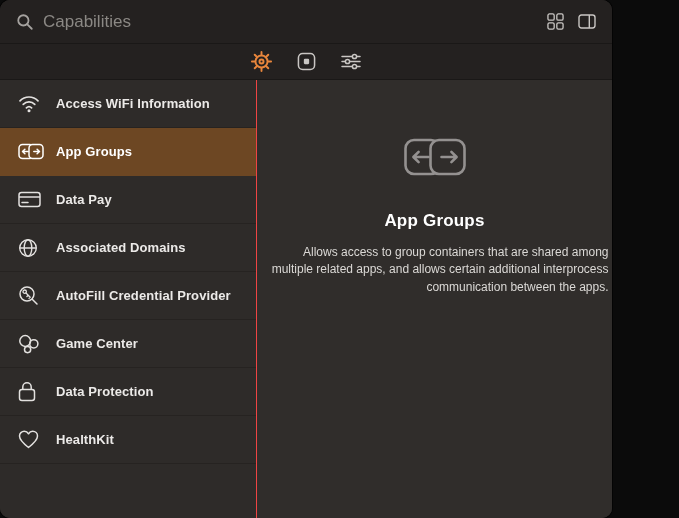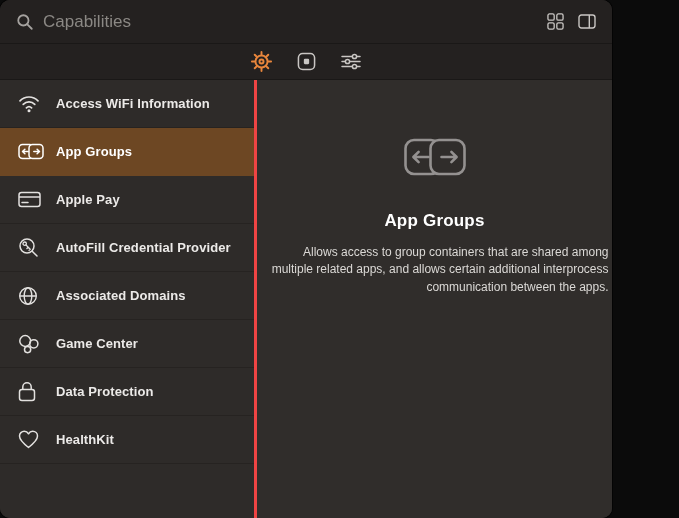--- a/index.html
+++ b/index.html
@@ -37,21 +37,21 @@
     background:#242120;
     border-bottom:1px solid #1a1817;
     display:flex;align-items:center;justify-content:center;gap:19px;
   }
   .toolbar .tb{display:flex;align-items:center;justify-content:center;width:26px;height:26px;cursor:pointer;}
   
   .content{flex:1;display:flex;min-height:0;}
   .sidebar{
     width:257px;flex:0 0 257px;
     background:#2e2b29;
-    border-right:3px solid #ef4444;
+    border-right:1px solid #ef4444;
     overflow:hidden;
   }
   .row{
     height:48px;display:flex;align-items:center;
     padding-left:18px;
     border-bottom:1px solid #262321;
     cursor:pointer;
   }
   .row .ric{width:28px;flex:0 0 28px;display:flex;align-items:center;justify-content:flex-start;margin-right:10px;}
   .row .rlabel{
@@ -188,48 +188,48 @@
       <div class="row">
         <span class="ric">
           <svg width="23" height="17" viewBox="0 0 23 17">
               <g fill="none" stroke="#e3e1df" stroke-width="1.5">
                 <rect x="1" y="1.5" width="21" height="14" rx="2.5"></rect>
                 <line x1="1" y1="5.9" x2="22" y2="5.9"></line>
                 <line x1="4" y1="11.5" x2="10" y2="11.5" stroke-linecap="round"></line>
               </g>
             </svg>
         </span>
-        <span class="rlabel">Apple Pay</span>
+        <span class="rlabel">Data Pay</span>
+      </div>
+
+      <div class="row">
+        <span class="ric">
+          <svg width="20" height="20" viewBox="0 0 20 20">
+              <g fill="none" stroke="#e3e1df" stroke-width="1.4">
+                <circle cx="10" cy="10" r="8.3"></circle>
+                <ellipse cx="10" cy="10" rx="3.8" ry="8.3"></ellipse>
+                <line x1="1.7" y1="10" x2="18.3" y2="10"></line>
+              </g>
+            </svg>
+        </span>
+        <span class="rlabel">Associated Domains</span>
       </div>
 
       <div class="row">
         <span class="ric">
           <svg width="21" height="21" viewBox="0 0 21 21">
               <g fill="none" stroke="#e3e1df" stroke-width="1.5" stroke-linecap="round">
                 <circle cx="9" cy="9" r="7"></circle>
                 <line x1="14.2" y1="14.2" x2="19" y2="19"></line>
                 <circle cx="6.7" cy="6.7" r="1.7" stroke-width="1.3"></circle>
                 <path d="M8 8 L12.2 12.2 M10.2 10.2 L8.9 11.5 M12.2 12.2 L11 13.4" stroke-width="1.3"></path>
               </g>
             </svg>
         </span>
         <span class="rlabel">AutoFill Credential Provider</span>
-      </div>
-
-      <div class="row">
-        <span class="ric">
-          <svg width="20" height="20" viewBox="0 0 20 20">
-              <g fill="none" stroke="#e3e1df" stroke-width="1.4">
-                <circle cx="10" cy="10" r="8.3"></circle>
-                <ellipse cx="10" cy="10" rx="3.8" ry="8.3"></ellipse>
-                <line x1="1.7" y1="10" x2="18.3" y2="10"></line>
-              </g>
-            </svg>
-        </span>
-        <span class="rlabel">Associated Domains</span>
       </div>
 
 
       <div class="row">
         <span class="ric">
           <svg width="22" height="20" viewBox="0 0 22 20">
               <g fill="none" stroke="#e3e1df" stroke-width="1.5">
                 <circle cx="7.2" cy="7" r="5.4"></circle>
                 <circle cx="15.8" cy="9.8" r="4.1"></circle>
                 <circle cx="9.6" cy="15.6" r="3.1"></circle>

